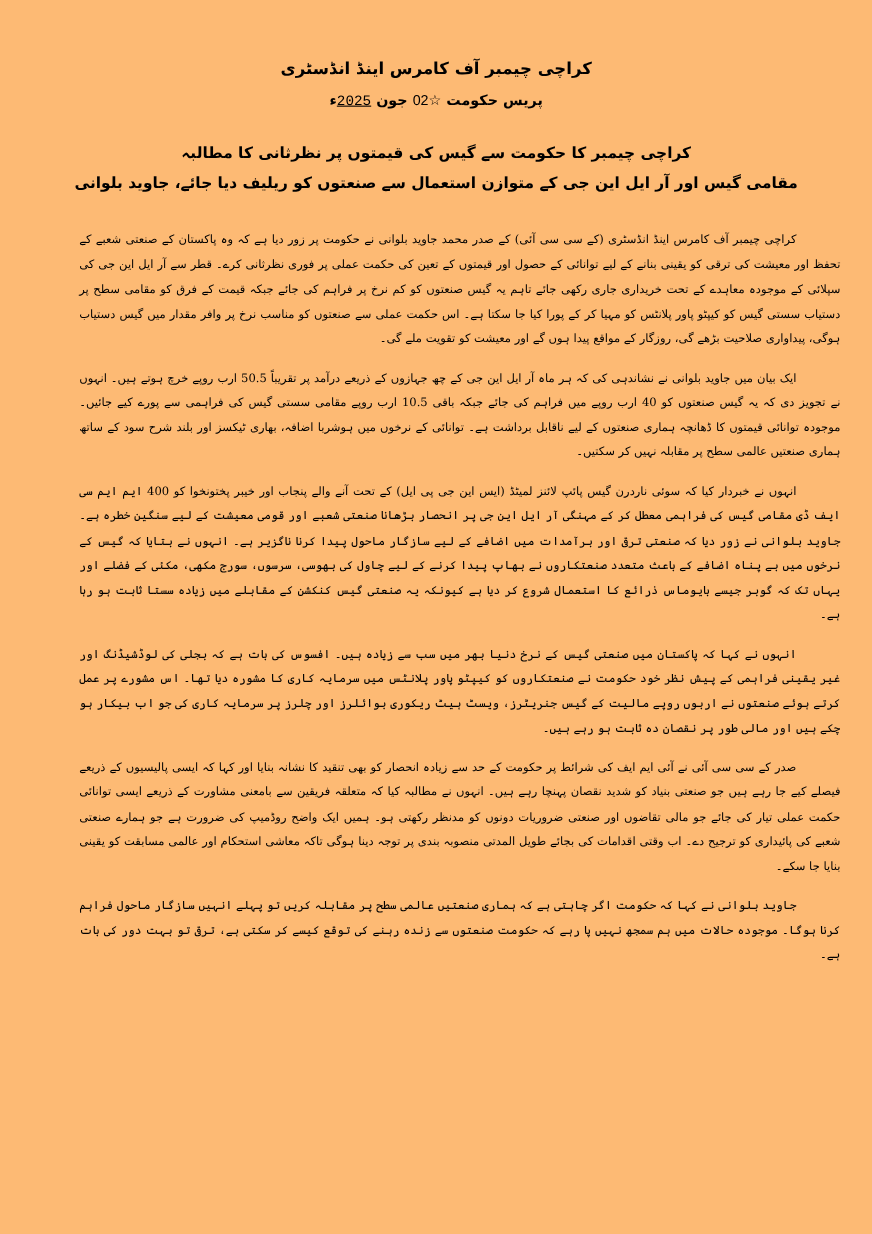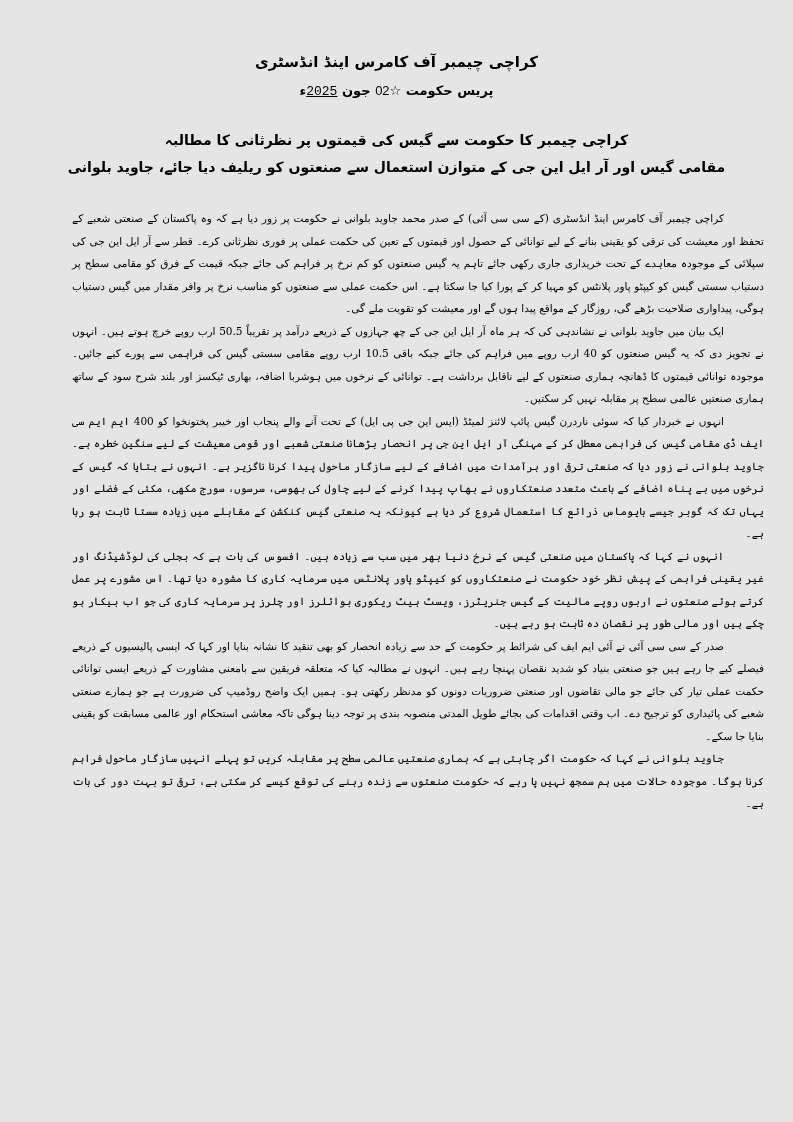--- a/index.html
+++ b/index.html
@@ -1,17 +1,17 @@
 <!DOCTYPE html>
 <html><head>
   <meta charset="utf-8">
   <style>
     html, body { margin: 0; padding: 0; background: #ffffff; }
     body { width: 793px; height: 1122px; position: relative; overflow: hidden; color: #000; }
-    .page { position: absolute; left: 0; top: 0; width: 793px; height: 1122px; background: #e5e5e5; }
+    .page { position: absolute; left: 0; top: 0; width: 793px; height: 1122px; background: #fdba74; }
     .org-title {
       position: absolute; top: 52px; left: 0; width: 793px; text-align: center;
       font-family: "DejaVu Sans", sans-serif; font-weight: bold; font-size: 15px;
       direction: rtl; line-height: 20px;
     }
     .release-line {
       position: absolute; top: 82px; left: 0; width: 793px; text-align: center;
       font-family: "DejaVu Sans", sans-serif; font-weight: bold; font-size: 13px;
       direction: rtl; line-height: 18px;
     }
@@ -24,21 +24,21 @@
       direction: rtl; line-height: 20px;
     }
     .headline.h1 { top: 130px; }
     .headline.h2 { top: 157px; }
     .body-text {
       position: absolute; top: 207px; left: 72px; width: 692px;
       direction: rtl; text-align: justify;
       font-family: "DejaVu Serif", serif; font-size: 10.5px; line-height: 22.5px;
     }
     .body-text p { margin: 0; text-indent: 40px; }
-    .body-text p + p { margin-top: 0; }
+    .body-text p + p { margin-top: 13px; }
     .signature {
       position: absolute; left: 0; width: 793px; text-align: center;
       direction: rtl; font-family: "DejaVu Serif", serif; font-size: 10px;
     }
     .signature.name { top: 715px; }
     .signature.title { top: 742px; }
   </style>
 </head>
 <body>
 

